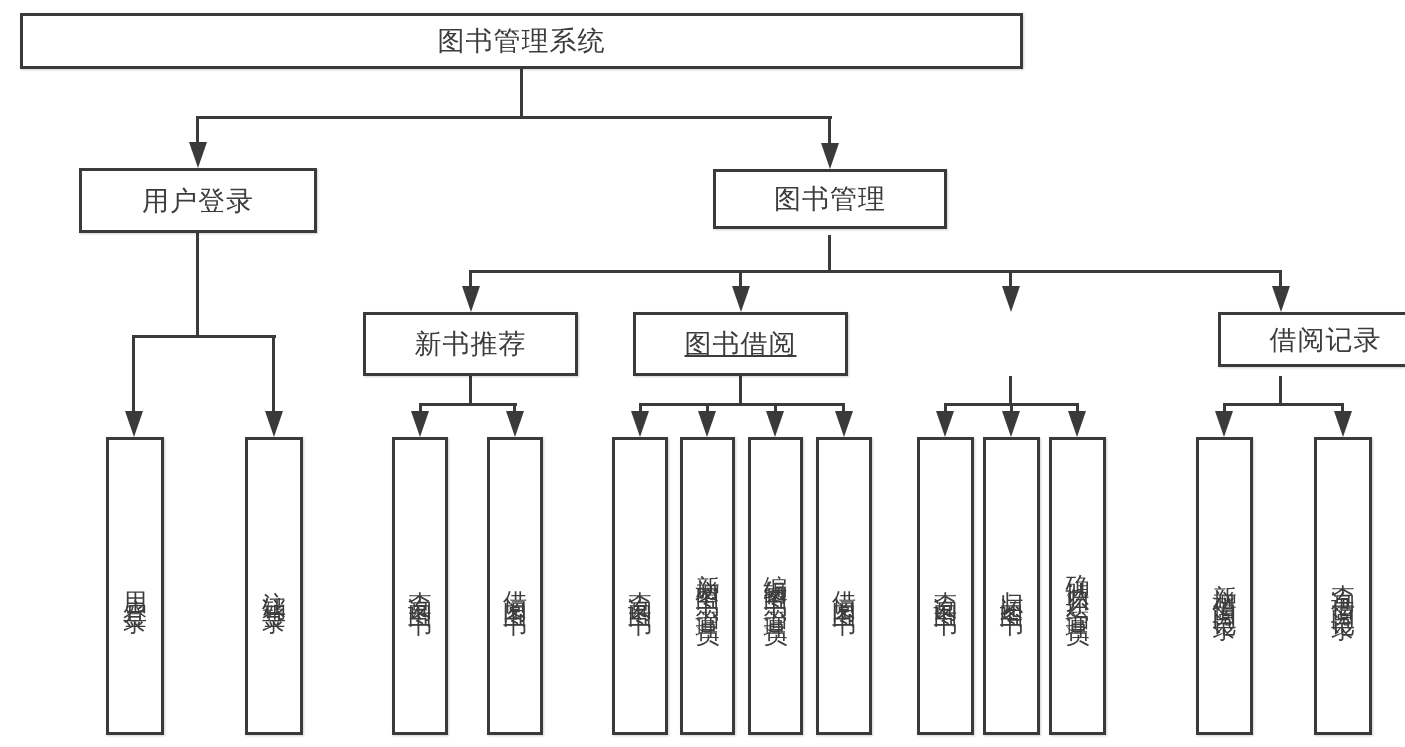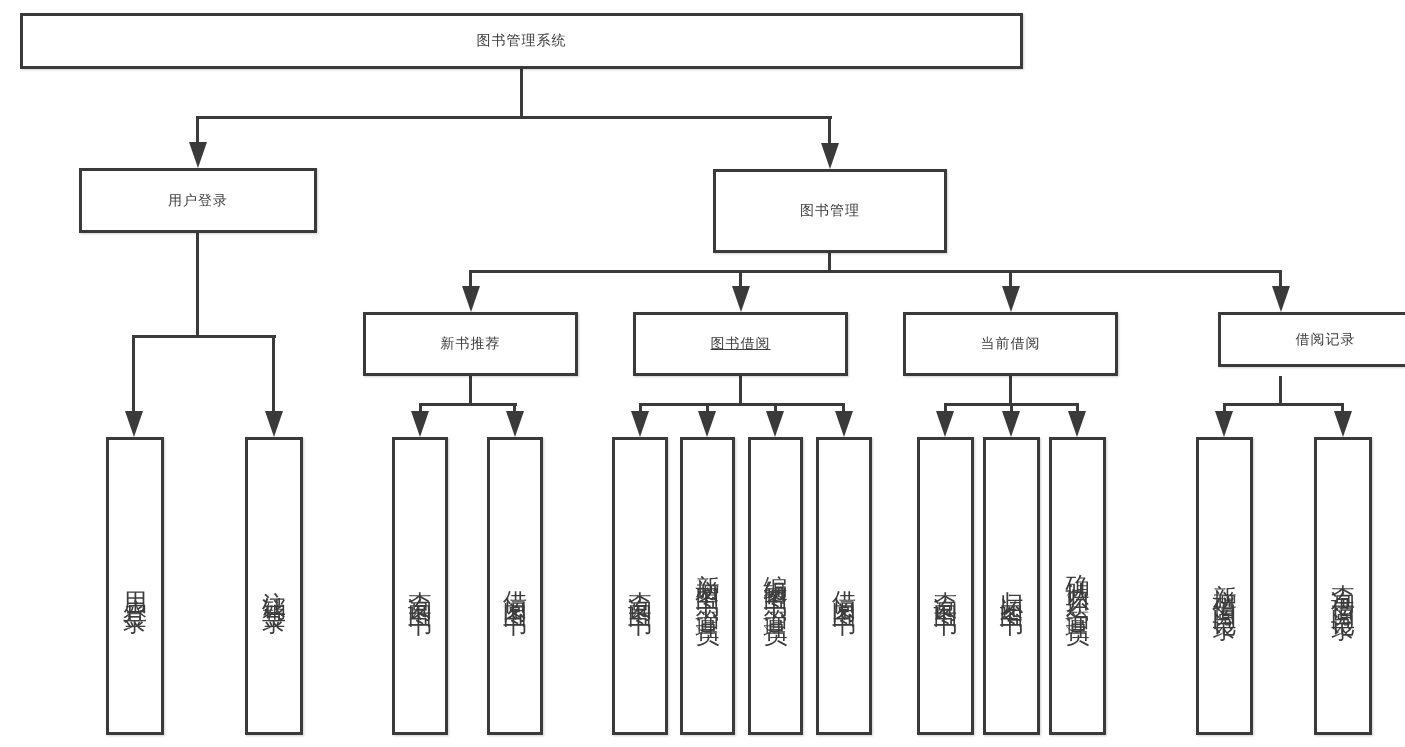--- a/index.html
+++ b/index.html
@@ -19,31 +19,31 @@
   }
   
   .box{
     position:absolute;
     box-sizing:border-box;
     border:3px solid var(--line);
     background:#fff;
     display:flex;align-items:center;justify-content:center;
     box-shadow:1px 1px 2px rgba(0,0,0,0.18);
   }
-  .hlabel{font-size:14px;letter-spacing:1px;white-space:nowrap;}
+  .hlabel{font-size:27px;letter-spacing:1px;white-space:nowrap;}
   .vbox .vlabel{
     writing-mode:vertical-rl;
     font-size:24px;
     letter-spacing:7px;
     line-height:1;
   }
   
   .n-root{left:20px;top:13px;width:1003px;height:56px;}
   .n-l2a{left:79px;top:168px;width:238px;height:65px;}
-  .n-l2b{left:713px;top:169px;width:234px;height:84px;}
+  .n-l2b{left:713px;top:169px;width:234px;height:60px;}
   .n-l3a{left:363px;top:312px;width:215px;height:64px;text-align:right;}
   .n-l3b{left:633px;top:312px;width:215px;height:64px;text-decoration:underline;}
   .n-l3c{left:903px;top:312px;width:215px;height:64px;}
   .n-l3d{left:1218px;top:312px;width:215px;height:55px;}
   .lvl4{top:437px;height:298px;}
   .n-b1{left:106px;width:58px;}
   .n-b2{left:245px;width:58px;}
   .n-b3{left:392px;width:56px;}
   .n-b4{left:487px;width:56px;}
   .n-b5{left:612px;width:56px;}
@@ -205,23 +205,20 @@
   <div class="box n-l2b">
     <span class="hlabel">图书管理</span>
   </div>
 
   <div class="box n-l3a">
     <span class="hlabel">新书推荐</span>
   </div>
   <div class="box n-l3b">
     <span class="hlabel">图书借阅</span>
   </div>
-  <div class="box n-l3c">
-    <span class="hlabel">当前借阅</span>
-  </div>
   <div class="box n-l3d">
     <span class="hlabel">借阅记录</span>
   </div>
 
   <div class="box vbox lvl4 n-b1">
     <span class="vlabel">用户登录</span>
   </div>
   <div class="box vbox lvl4 n-b2">
     <span class="vlabel">注销登录</span>
   </div>

